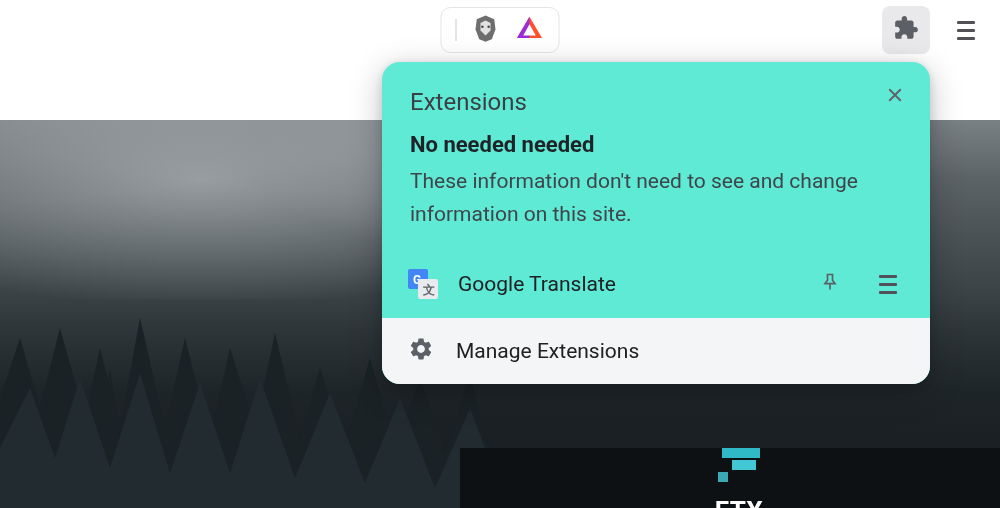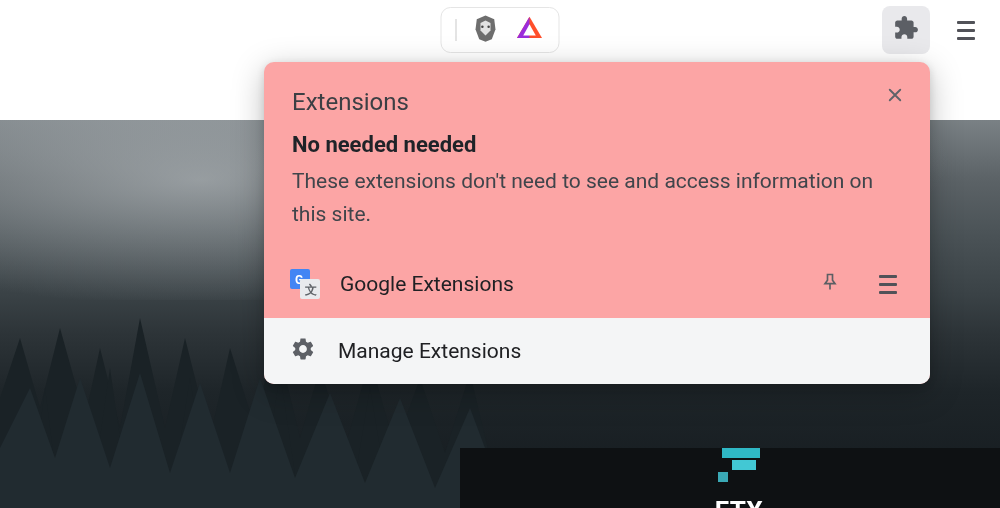--- a/index.html
+++ b/index.html
@@ -131,23 +131,23 @@
     .ftx-text {
       color: #fff;
       font-size: 26px;
       font-weight: 700;
       letter-spacing: 0.5px;
     }
     .popup {
       position: absolute;
       top: 62px;
       right: 70px;
-      width: 666px;
-      background: #fca5a5;
-      border-radius: 10px;
+      width: 548px;
+      background: #5eead4;
+      border-radius: 18px;
       box-shadow: 0 8px 32px rgba(0,0,0,0.25), 0 2px 8px rgba(0,0,0,0.12);
       z-index: 100;
       overflow: hidden;
     }
     .popup-header {
       display: flex;
       align-items: flex-start;
       justify-content: space-between;
       padding: 18px 18px 0 28px;
     }
@@ -298,33 +298,33 @@
     <div class="popup-close">
       <span>
         <svg width="18" height="18" viewBox="0 0 24 24">
             <path stroke="#5f6369" stroke-width="2.5" stroke-linecap="round" d="M5 5 L19 19 M19 5 L5 19"></path>
           </svg>
       </span>
     </div>
   </div>
   <div class="popup-section">
     <div class="section-heading">No needed needed</div>
-    <div class="section-desc">These extensions don't need to see and access information on this site.</div>
+    <div class="section-desc">These information don't need to see and change information on this site.</div>
   </div>
   <div class="ext-list">
     <div class="ext-item">
       <div class="ext-icon-wrap">
         <svg width="32" height="32" viewBox="0 0 32 32">
           <rect x="1" y="1" width="20" height="20" rx="2" fill="#4285f4"></rect>
           <text x="6" y="16" font-size="12" font-weight="700" fill="#fff">G</text>
           <rect x="11" y="11" width="20" height="20" rx="2" fill="#e8eaed"></rect>
           <text x="16" y="26" font-size="12" font-weight="700" fill="#5f6368">文</text>
         </svg>
       </div>
-      <div class="ext-name">Google Extensions</div>
+      <div class="ext-name">Google Translate</div>
       <div class="pin-btn">
         <span>
           <svg width="20" height="22" viewBox="0 0 24 24">
               <path fill="none" stroke="#5c5f64" stroke-width="2" d="M9 3 H15 V10 L18 14 H6 L9 10 Z M12 14 V21"></path>
             </svg>
         </span>
       </div>
       <div class="more-btn">
         <div class="hamburger">
           <span></span>

